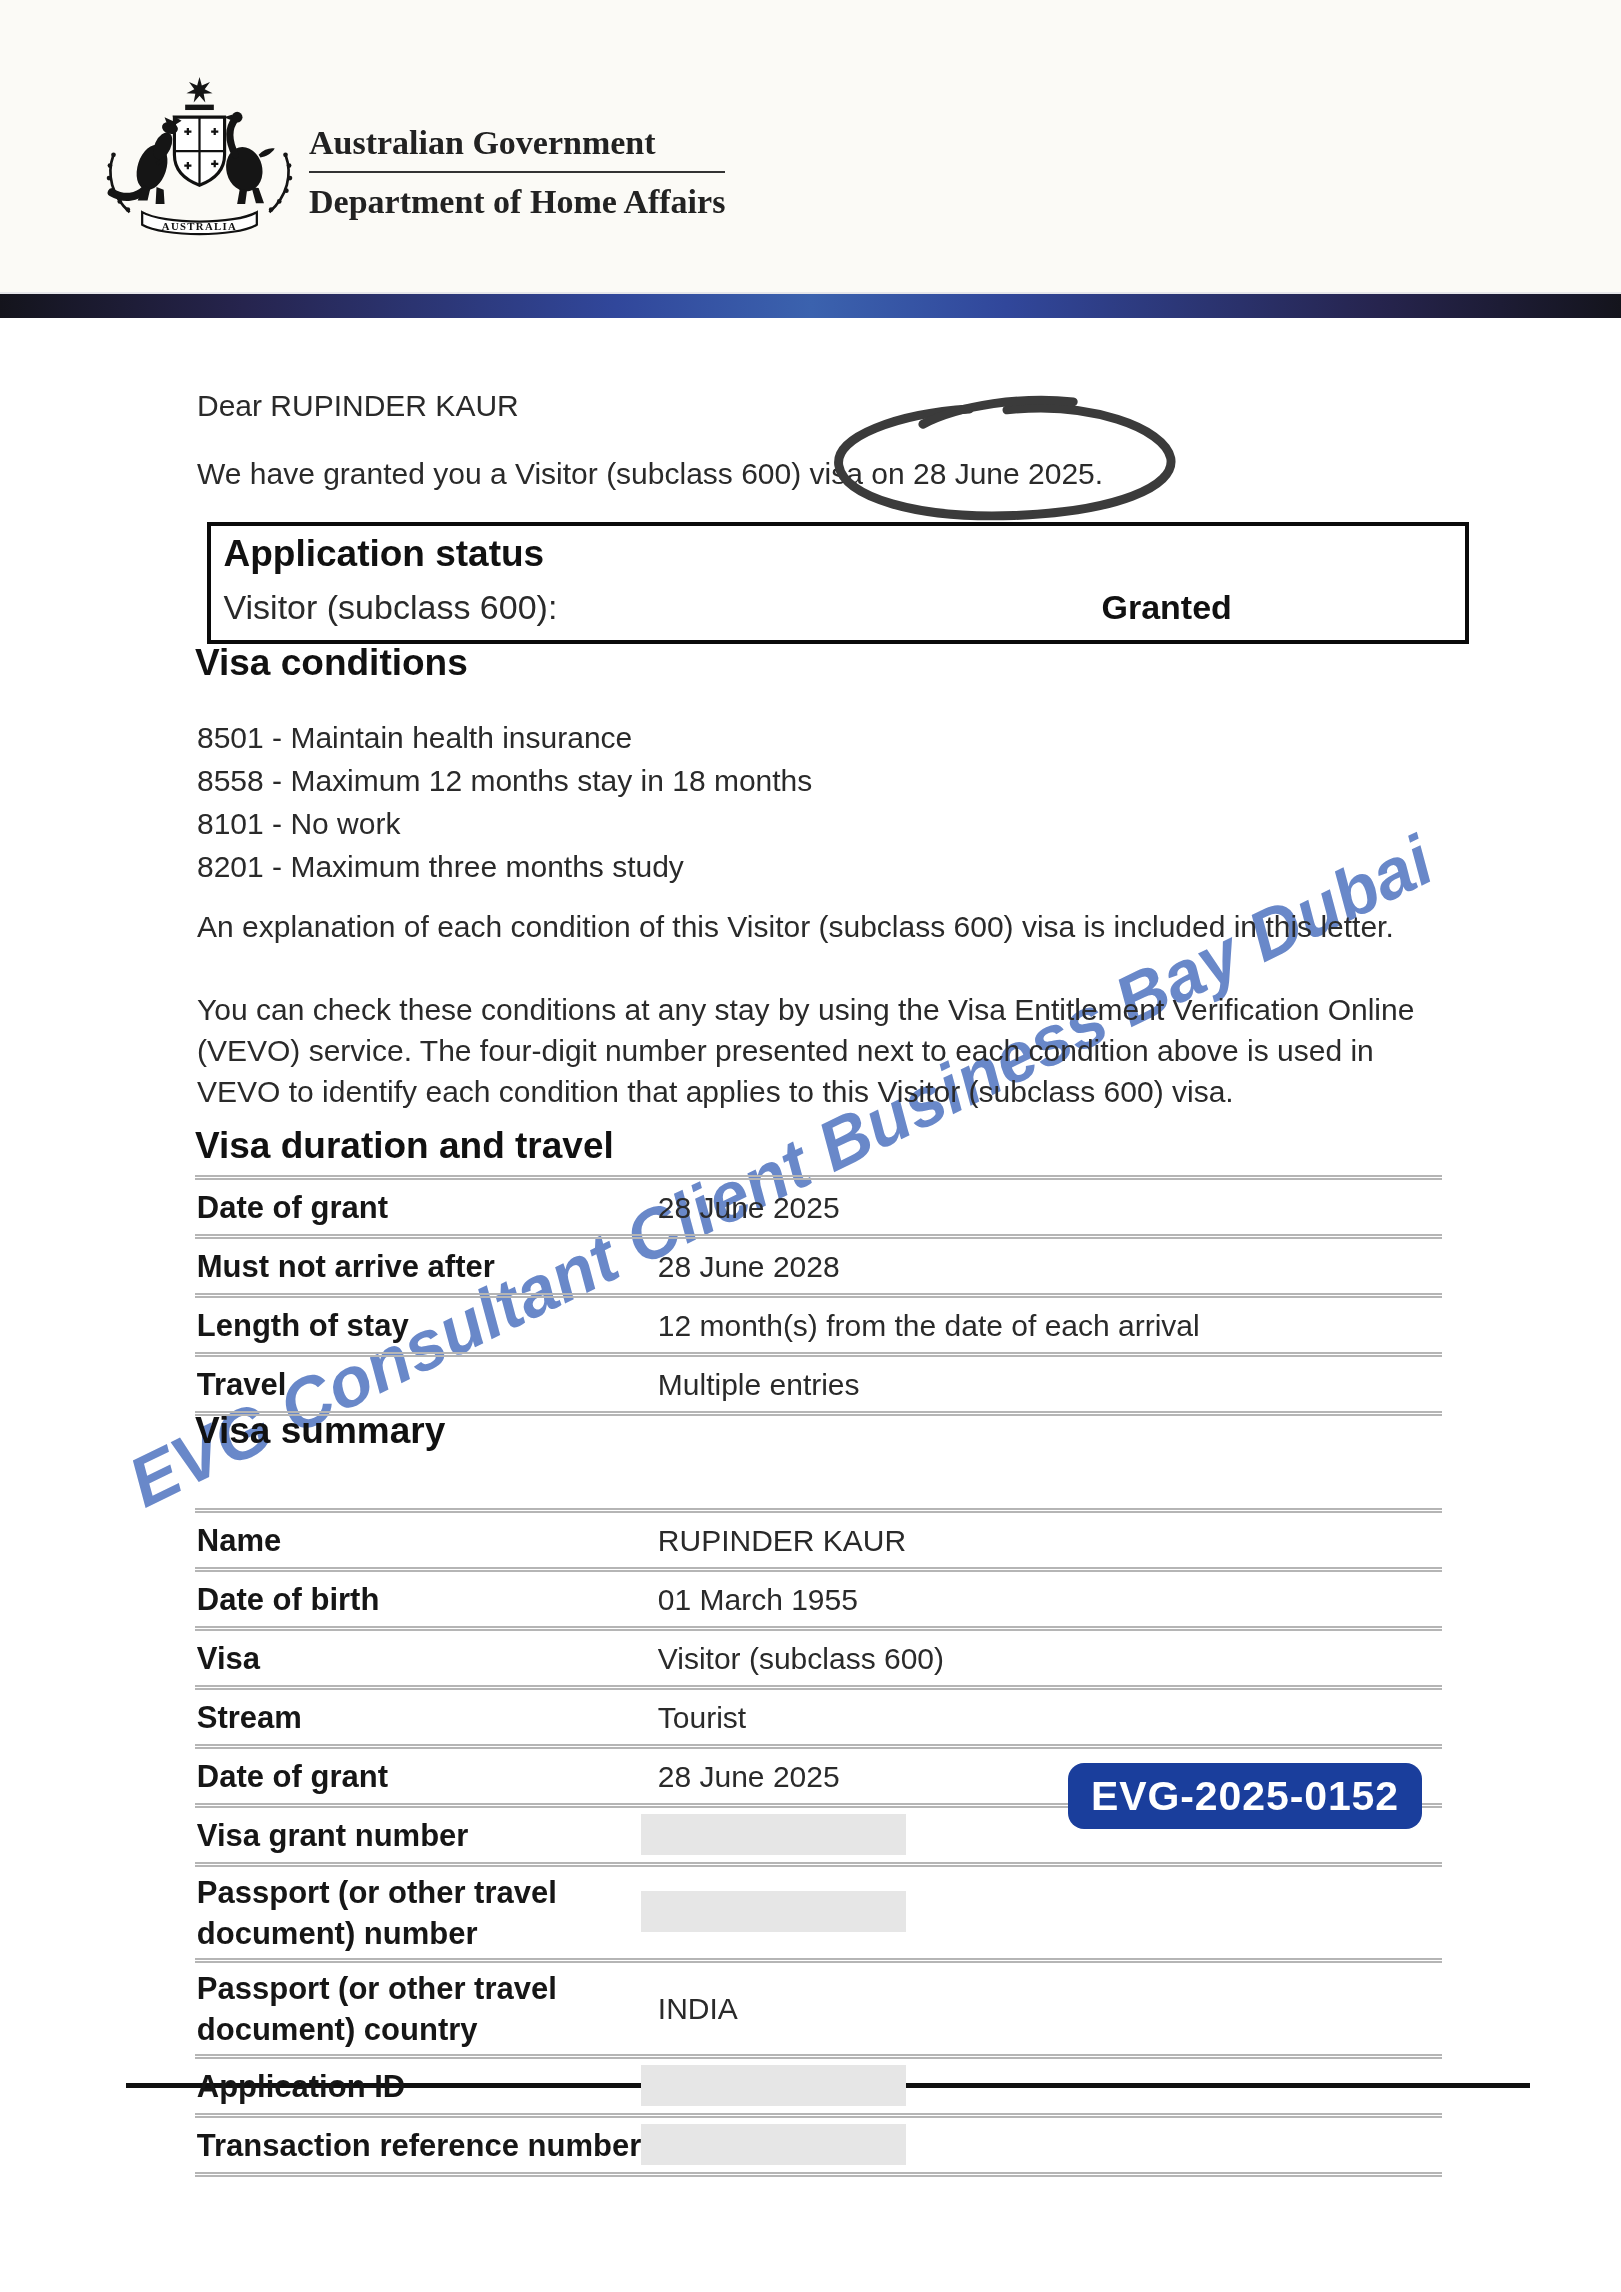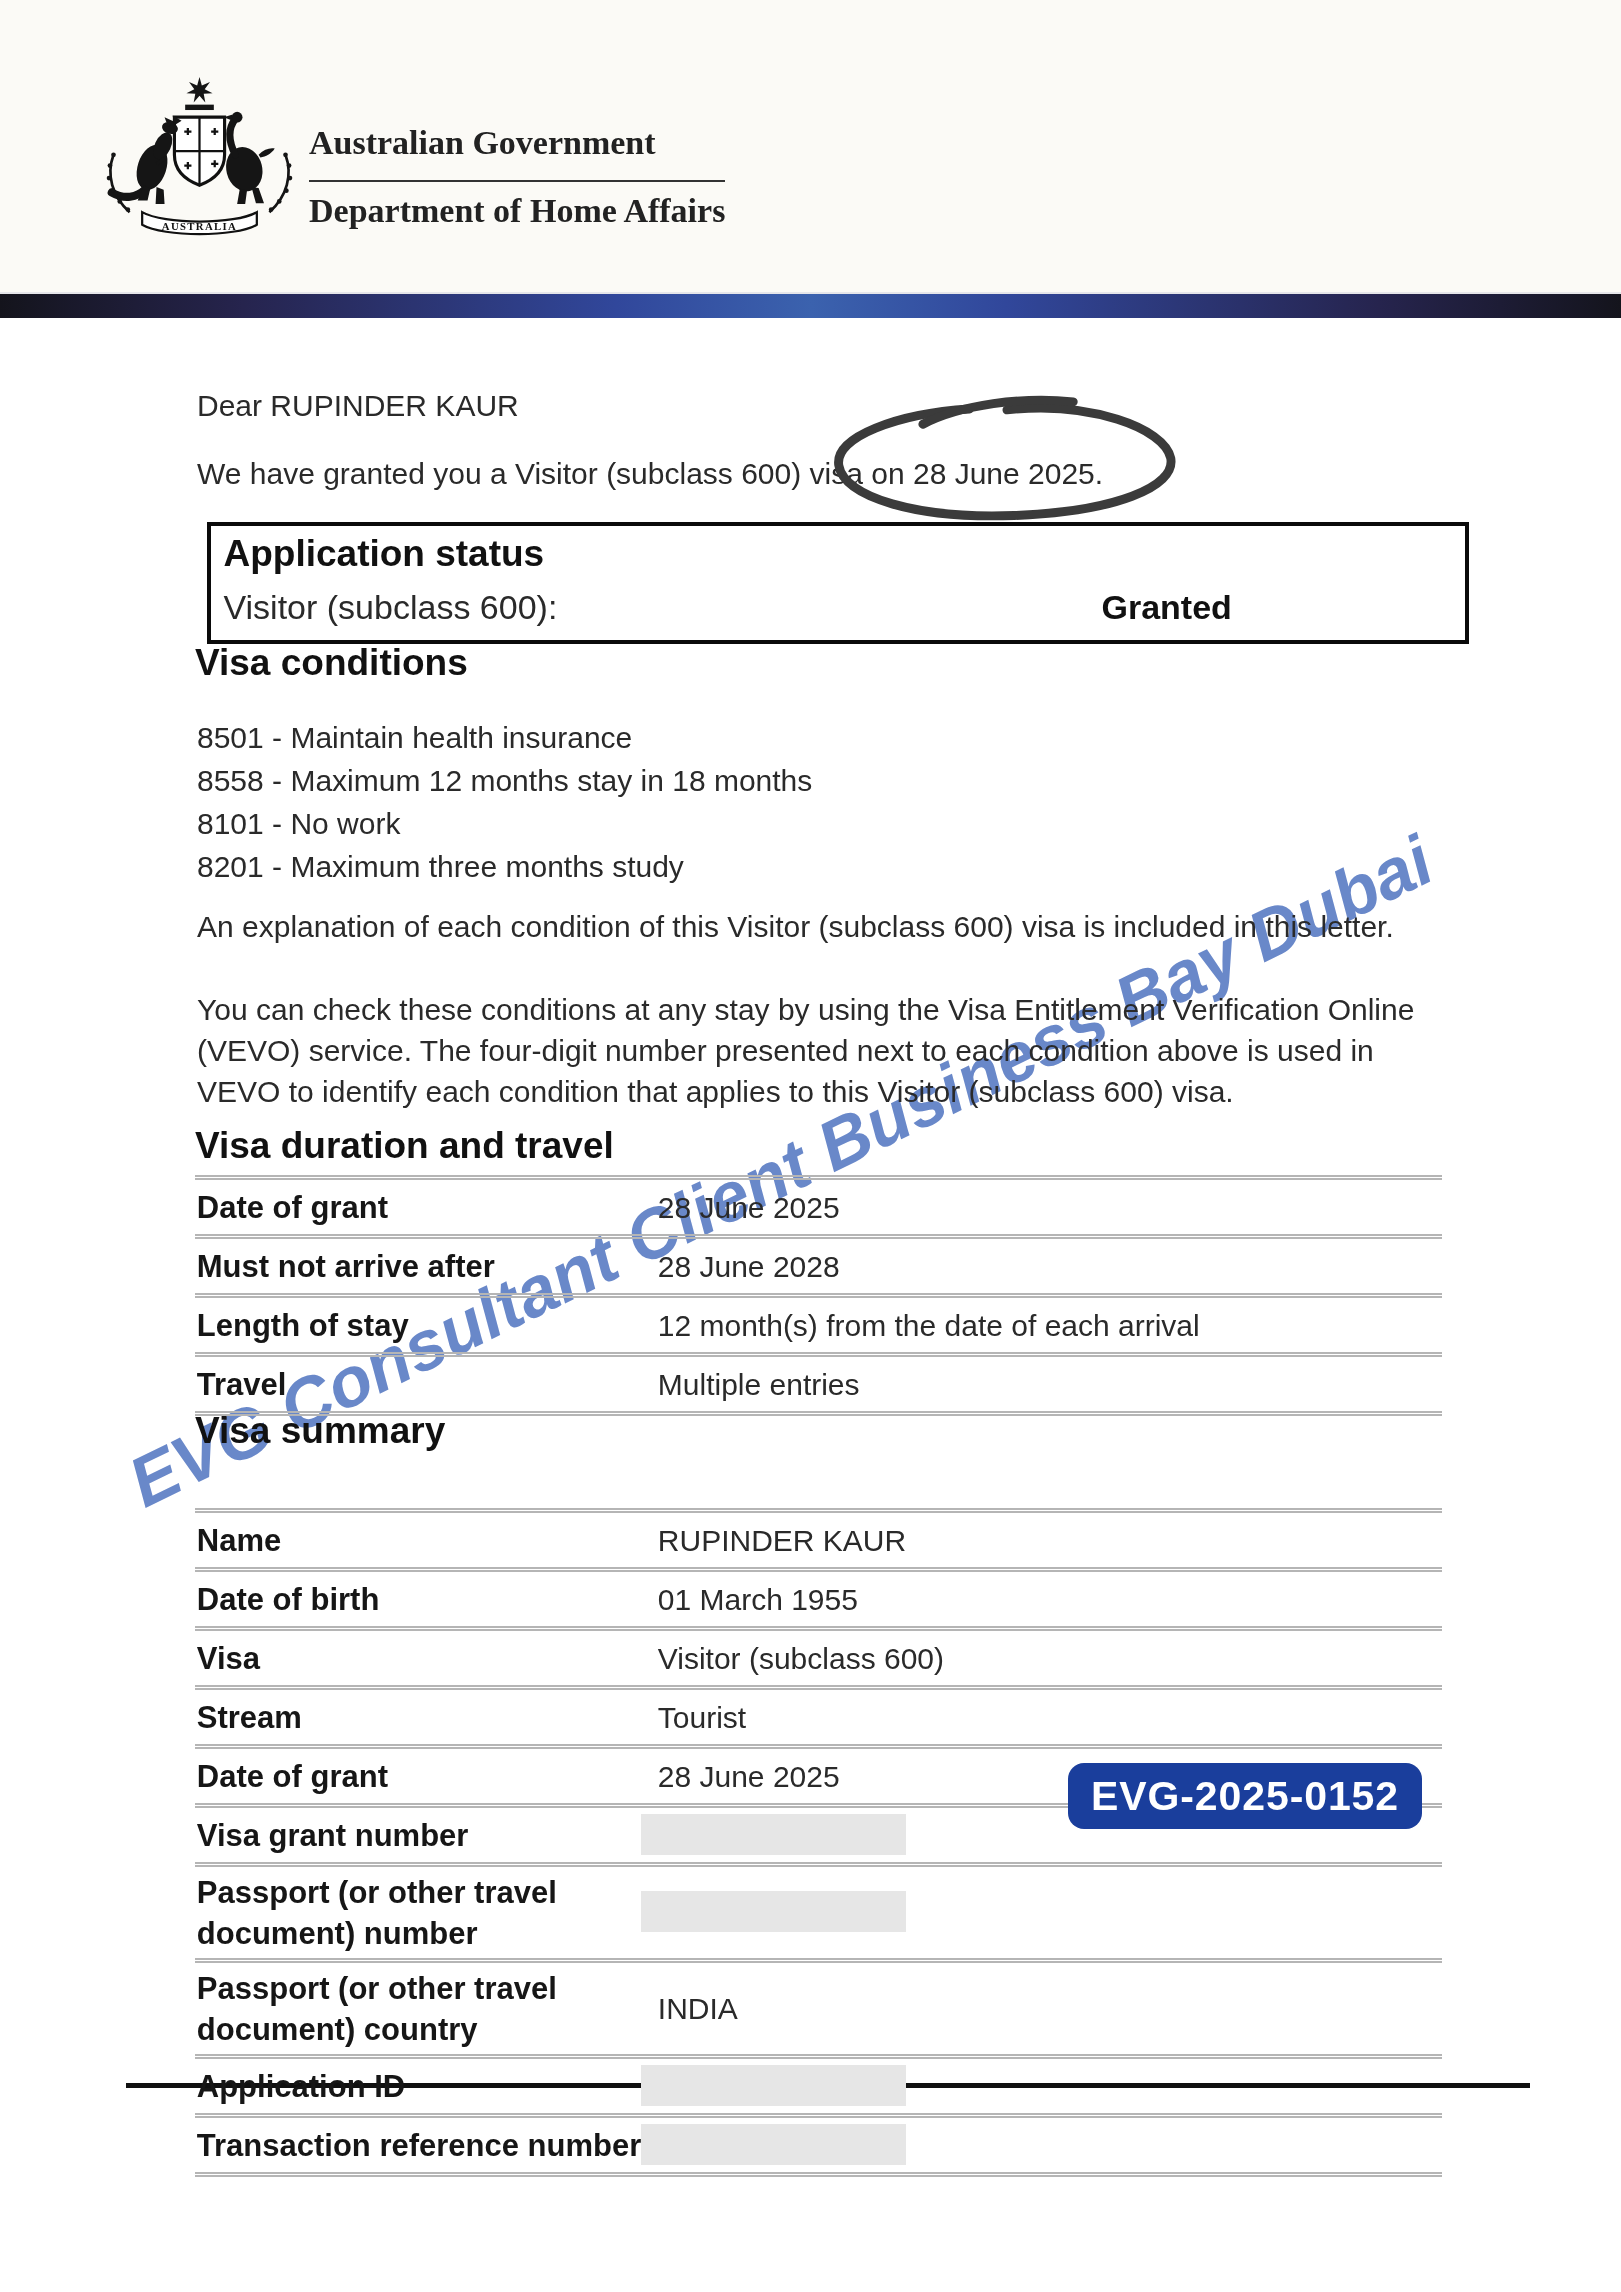--- a/index.html
+++ b/index.html
@@ -3,21 +3,21 @@
 <meta charset="utf-8">
 <style>
   html,body{margin:0;padding:0;background:#e8e8e8;}
   .page{position:relative;width:1622px;height:2293px;background:#ffffff;overflow:hidden;
         font-family:"Liberation Sans", sans-serif;color:#1f1f1f;}
   
   .letterhead{position:absolute;left:0;top:0;width:1622px;height:292px;background:#fbfaf6;}
   .crest{position:absolute;left:92px;top:70px;width:215px;height:175px;}
   .org-block{position:absolute;left:309px;top:124px;}
   .org-name{font-family:"Liberation Serif", serif;font-weight:bold;font-size:34px;color:#222;
-            padding-bottom:18px;border-bottom:2.7px solid #333;min-width:369px;}
+            padding-bottom:9px;border-bottom:2.7px solid #333;min-width:369px;}
   .dept-name{font-family:"Liberation Serif", serif;font-weight:bold;font-size:34px;color:#222;
              padding-top:9.9px;}
   .gradient-bar{position:absolute;left:0;top:292px;width:1622px;height:24px;
     border-top:2.7px solid #e6e6ea;
     background:linear-gradient(90deg,#14141c 0%,#26244e 15%,#31479b 38%,#3b62ae 50%,#31479b 62%,#26244e 85%,#14141c 100%);}
   
   .bodytext{font-size:30px;line-height:41px;color:#2a2a2a;}
   .salutation{position:absolute;left:197px;top:385px;}
   .grant-sentence{position:absolute;left:197px;top:453px;white-space:nowrap;}
   .date-circle{position:absolute;left:819px;top:392px;width:376px;height:136px;z-index:3;pointer-events:none;}

